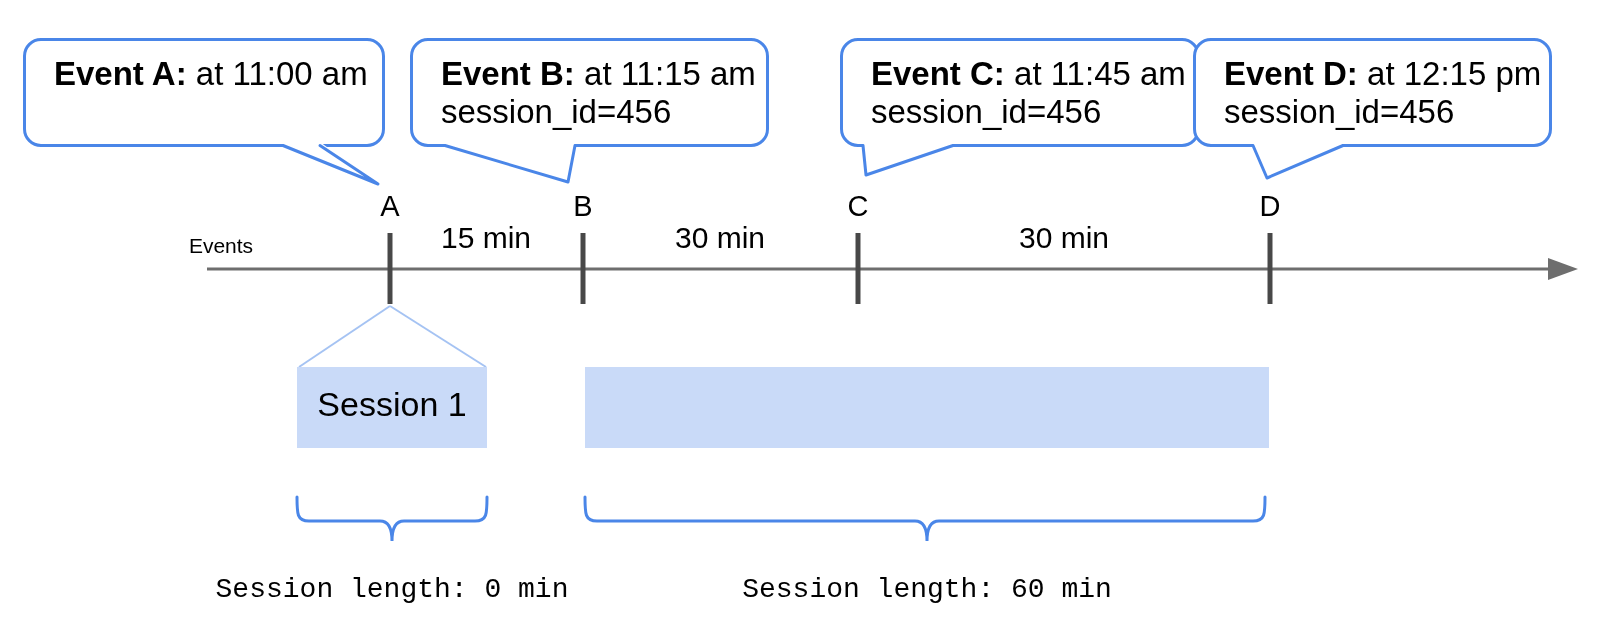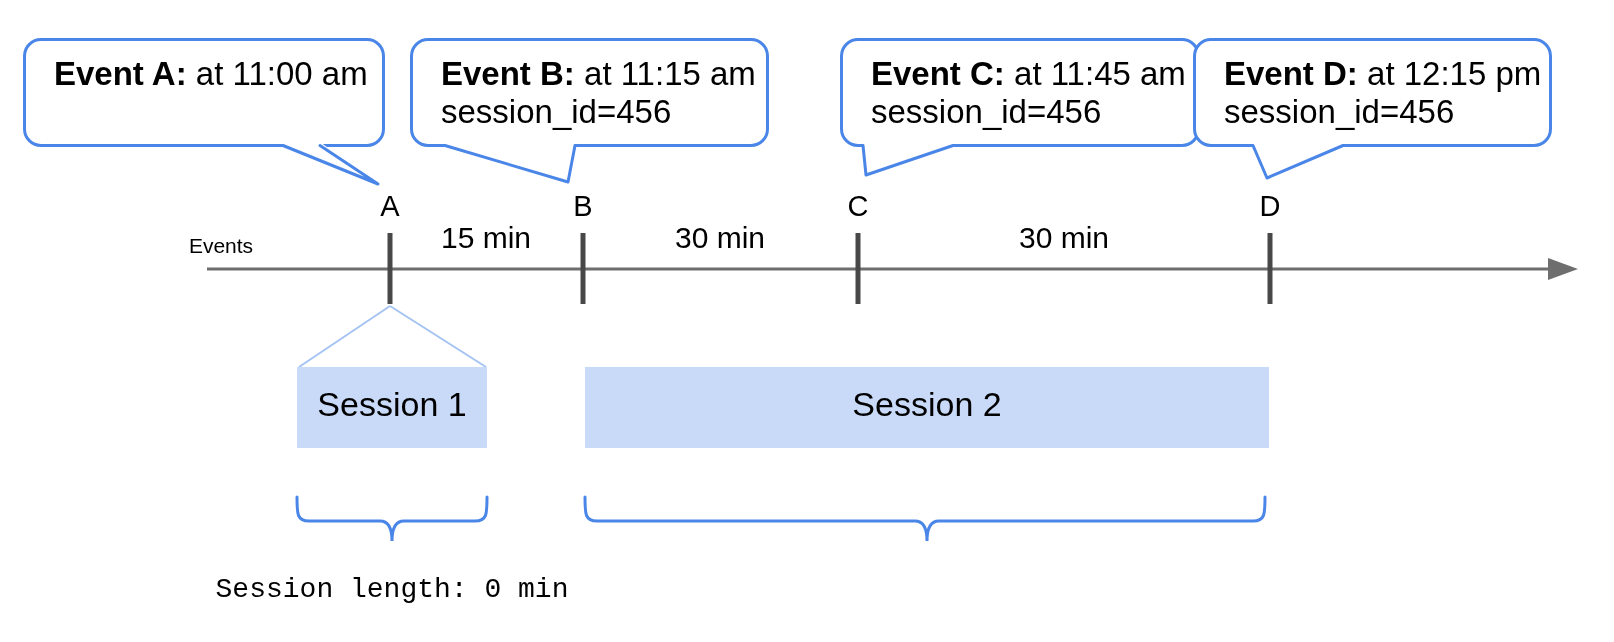--- a/index.html
+++ b/index.html
@@ -102,17 +102,17 @@
   <div class="lbl marker mA center">A</div>
   <div class="lbl marker mB center">B</div>
   <div class="lbl marker mC center">C</div>
   <div class="lbl marker mD center">D</div>
 
   <div class="lbl interval i1 center">15 min</div>
   <div class="lbl interval i2 center">30 min</div>
   <div class="lbl interval i3 center">30 min</div>
 
   <div class="lbl session-lbl s1c center">Session 1</div>
-  <div class="lbl session-lbl s2c center">Session 2</div>
 
   <div class="lbl length-lbl s1c center">Session length: 0 min</div>
+  <div class="lbl length-lbl s2c center">Session length: 60 min</div>
 
 </div>
 
 </body></html>

